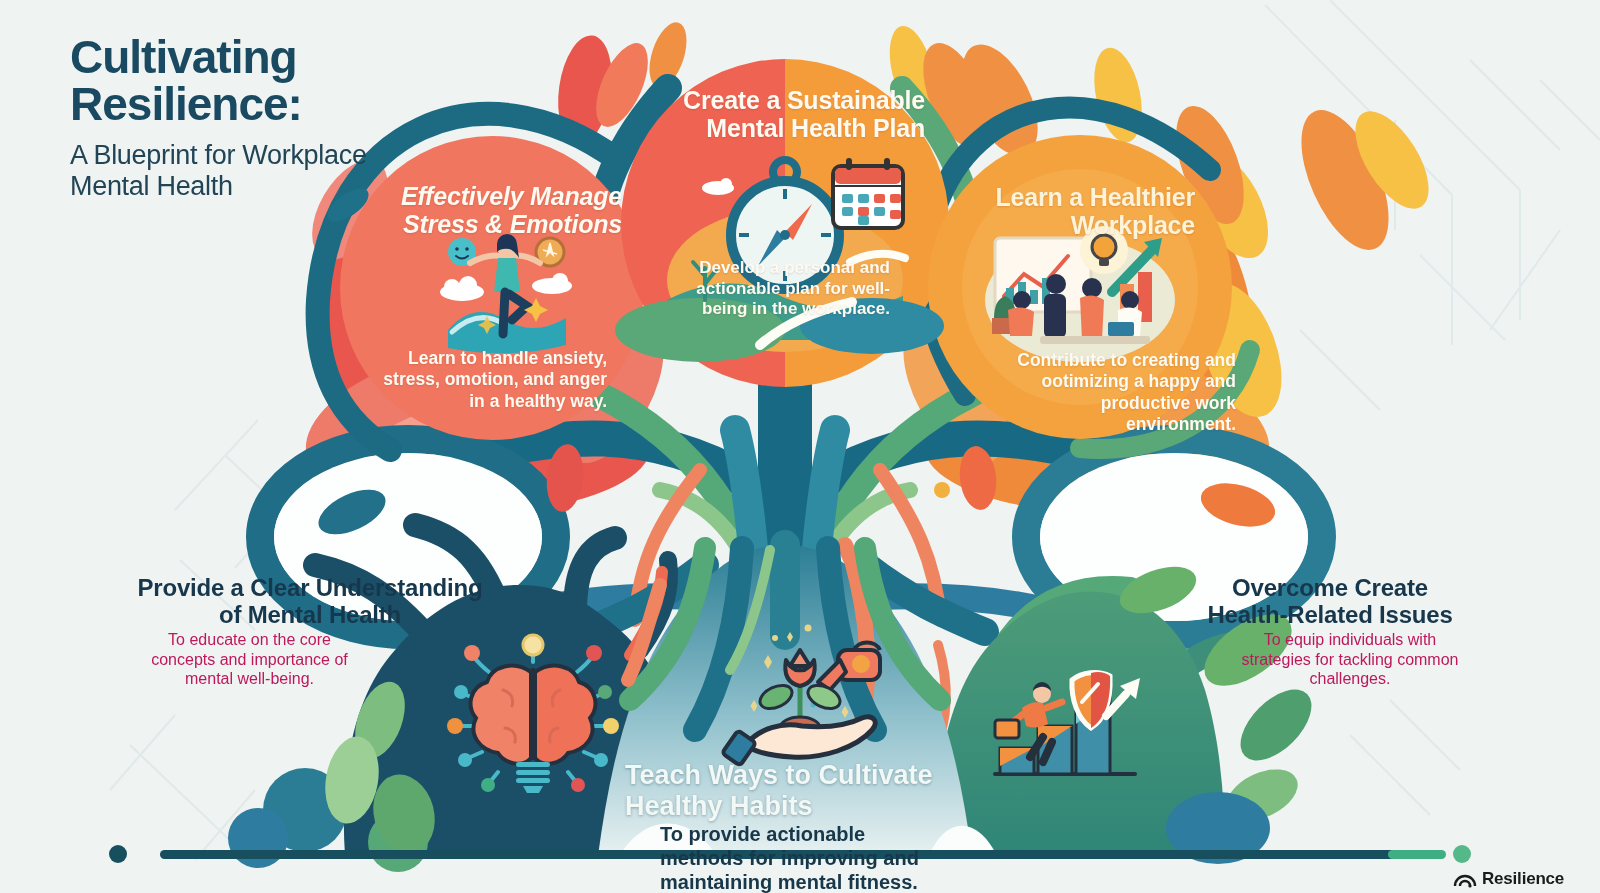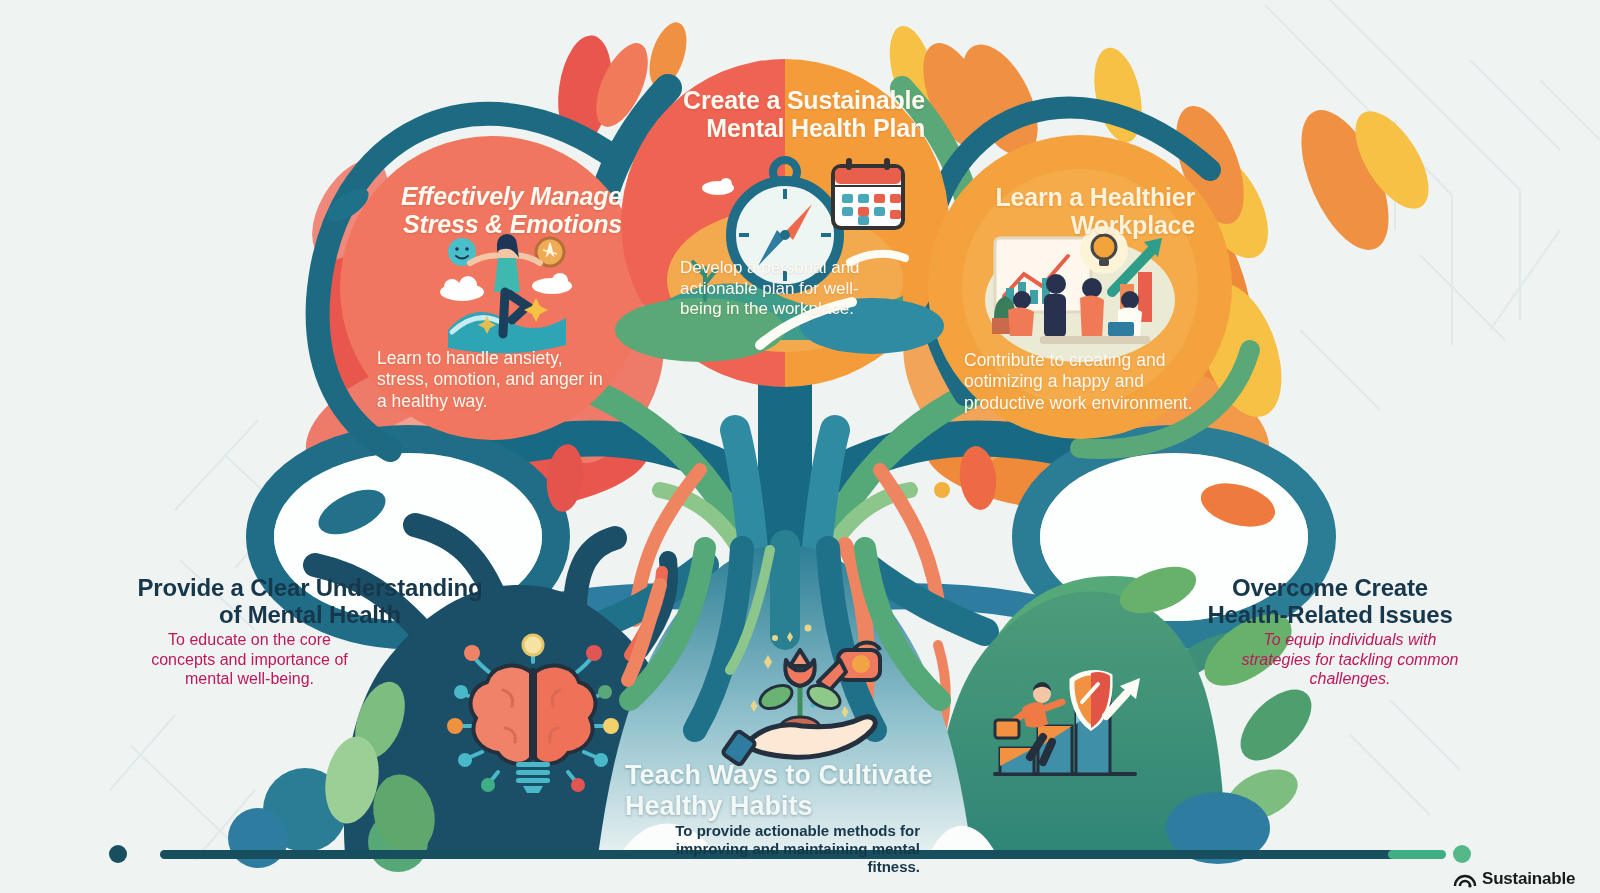--- a/index.html
+++ b/index.html
@@ -7,27 +7,27 @@
        font-family:"Liberation Sans", sans-serif;}
   .stage{position:relative;width:1600px;height:893px;background:#eff3f1;}
   .abs{position:absolute;}
   .tree-svg{position:absolute;left:0;top:0;}
   h1,h2,p{margin:0;}
   .main-title{font-size:46px;font-weight:800;line-height:1.03;letter-spacing:-1px;color:#1a4a61;}
   .main-subtitle{font-size:27px;font-weight:400;line-height:1.16;letter-spacing:-0.3px;color:#214457;margin-top:11px;}
   .node-title{font-size:25px;font-weight:700;line-height:1.13;letter-spacing:-0.2px;color:#fdfaf2;
               text-align:right;text-shadow:0 1px 2px rgba(120,40,20,.18);}
   .node-title.warm{color:#fcf3da;}
-  .node-desc{font-size:17.5px;font-weight:400;line-height:1.22;color:#fdfaf2;text-align:left;
+  .node-desc{font-size:17.5px;font-weight:700;line-height:1.22;color:#fdfaf2;text-align:right;
              text-shadow:0 1px 2px rgba(120,40,20,.15);}
   .ground-title{font-size:24px;font-weight:700;line-height:1.14;letter-spacing:-0.2px;color:#17374c;text-align:center;}
   .ground-desc{font-size:16px;font-weight:500;line-height:1.22;color:#be185d;text-align:center;}
   .center-title{font-size:27px;font-weight:700;line-height:1.16;color:#f2f8f6;text-align:left;
                 text-shadow:0 1px 3px rgba(10,50,60,.35);}
-  .center-desc{font-size:15px;font-weight:600;line-height:1.2;color:#17374a;text-align:right;}
+  .center-desc{font-size:20px;font-weight:600;line-height:1.2;color:#17374a;text-align:left;}
   .brand{display:flex;align-items:center;gap:5px;font-size:17px;font-weight:700;color:#191c1c;letter-spacing:-0.2px;}
 </style>
 </head>
 <body>
 
 <div class="stage">
 
 <svg class="tree-svg" width="1600" height="893" viewBox="0 0 1600 893">
   <defs>
     <linearGradient id="gCenterMound" x1="0" y1="0" x2="0" y2="1">
@@ -360,53 +360,57 @@
     <path d="M1026,712 L1010,724 M1046,708 L1062,702" stroke="#ef7a45" stroke-width="7" stroke-linecap="round"></path>
     <rect x="995" y="720" width="24" height="18" rx="3" fill="#f2913f" stroke="#25303f" stroke-width="3"></rect>
     <path d="M1072,680 C1082,672 1098,670 1110,676 C1111,700 1105,719 1091,728 C1078,719 1071,700 1072,680 Z" fill="#f2913f" stroke="#fdfdf5" stroke-width="5"></path>
     <path d="M1091,673 C1098,671 1105,672 1110,676 C1111,700 1105,719 1091,728 Z" fill="#e25545"></path>
     <path d="M1082,702 L1098,684" stroke="#fdfdf5" stroke-width="4" stroke-linecap="round"></path>
     <path d="M1106,716 L1126,694" stroke="#fdfdf5" stroke-width="8" stroke-linecap="round"></path>
     <path d="M1120,686 L1140,678 L1136,699 Z" fill="#fdfdf5"></path>
   </g>
 </svg>
 
+  <div class="abs" style="left:70px;top:34px;width:340px;">
+    <h1 class="main-title">Cultivating Resilience:</h1>
+    <p class="main-subtitle">A Blueprint for Workplace Mental Health</p>
+  </div>
 
   <div>
     <div class="abs node-title" style="left:362px;top:182px;width:260px;font-style:italic;">Effectively Manage Stress &amp; Emotions</div>
     <div class="abs node-desc" style="left:377px;top:348px;width:230px;">Learn to handle ansiety, stress, omotion, and anger in a healthy way.</div>
   </div>
 
   <div>
     <div class="abs node-title" style="left:645px;top:86px;width:280px;">Create a Sustainable Mental Health Plan</div>
     <div class="abs node-desc" style="left:680px;top:258px;width:210px;font-size:17px;">Develop a personal and actionable plan for well-being in the workplace.</div>
   </div>
 
   <div>
     <div class="abs node-title warm" style="left:965px;top:183px;width:230px;">Learn a Healthier Workplace</div>
-    <div class="abs node-desc" style="left:964px;top:350px;width:240px;">Contribute to creating and ootimizing a happy and productive work environment.</div>
+    <div class="abs node-desc" style="left:996px;top:350px;width:240px;">Contribute to creating and ootimizing a happy and productive work environment.</div>
   </div>
 
   <div>
     <div class="abs ground-title" style="left:120px;top:574px;width:360px;margin-left:10px;">Provide a Clear Understanding of Mental Health</div>
     <div class="abs ground-desc" style="left:142px;top:630px;width:215px;">To educate on the core concepts and importance of mental well-being.</div>
   </div>
 
   <div>
     <div class="abs center-title" style="left:625px;top:760px;width:330px;">Teach Ways to Cultivate Healthy Habits</div>
     <div class="abs center-desc" style="left:660px;top:822px;width:260px;">To provide actionable methods for improving and maintaining mental fitness.</div>
   </div>
 
   <div>
     <div class="abs ground-title" style="left:1190px;top:574px;width:280px;">Overcome Create Health-Related Issues</div>
-    <div class="abs ground-desc" style="left:1240px;top:630px;width:220px;font-style:italic;">To equip individuals with strategies for tackling common challenges.</div>
+    <div class="abs ground-desc" style="left:1240px;top:630px;width:220px;">To equip individuals with strategies for tackling common challenges.</div>
   </div>
 
   <div class="abs brand" style="left:1453px;top:869px;">
     <svg width="24" height="18" viewBox="0 0 24 18">
       <path d="M2,16 a10,10 0 0 1 20,0" fill="none" stroke="#191c1c" stroke-width="2.4"></path>
       <path d="M7,16 a5,5 0 0 1 10,0" fill="none" stroke="#191c1c" stroke-width="2.4"></path>
       <circle cx="17" cy="16" r="1.6" fill="#191c1c"></circle>
     </svg>
-    <span>Sustainable</span>
+    <span>Resilience</span>
   </div>
 
 </div>
 
 </body></html>

